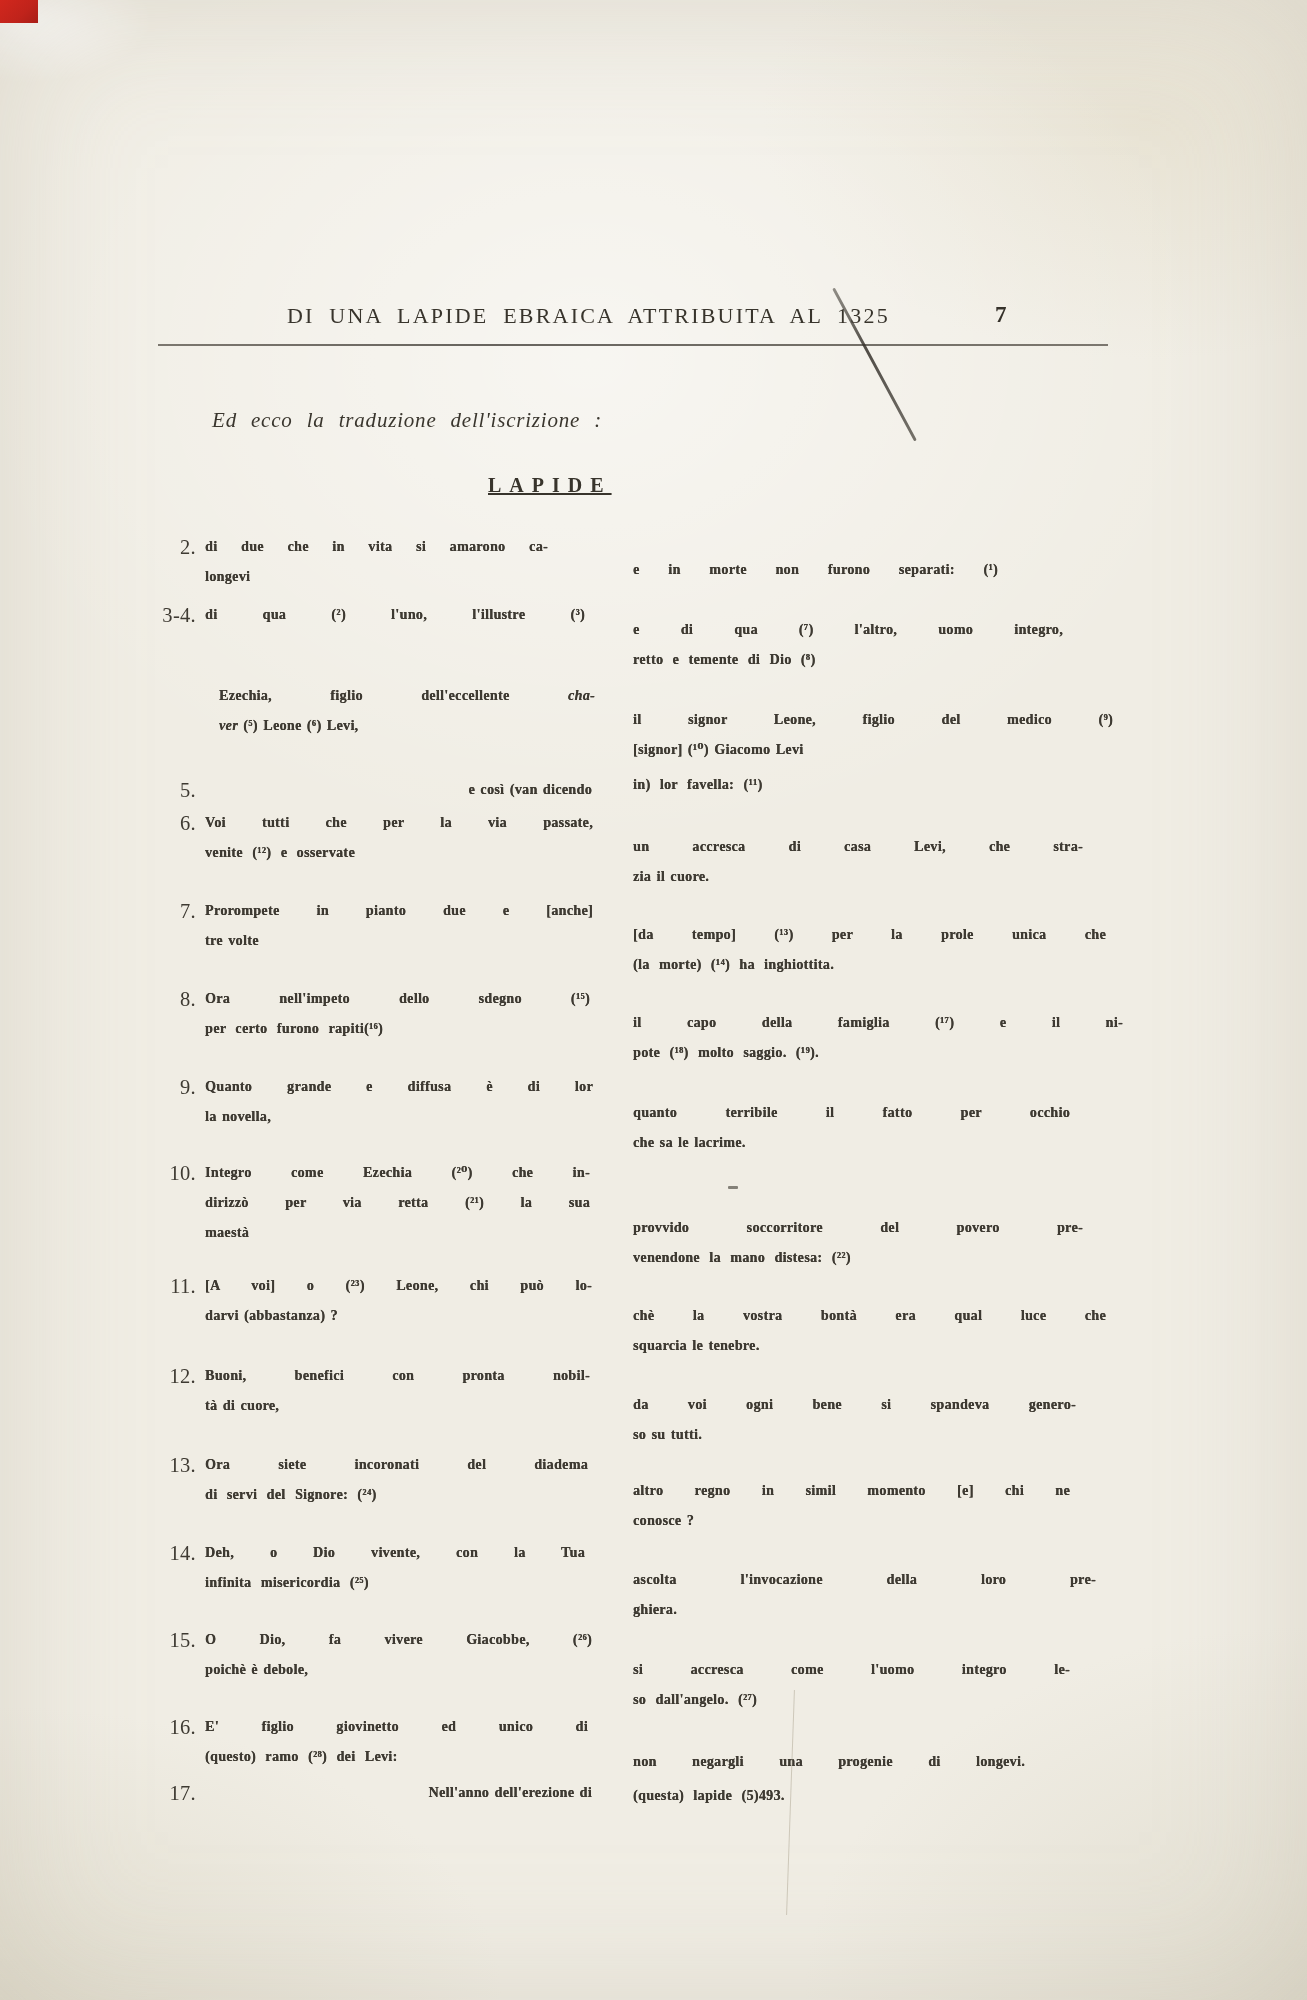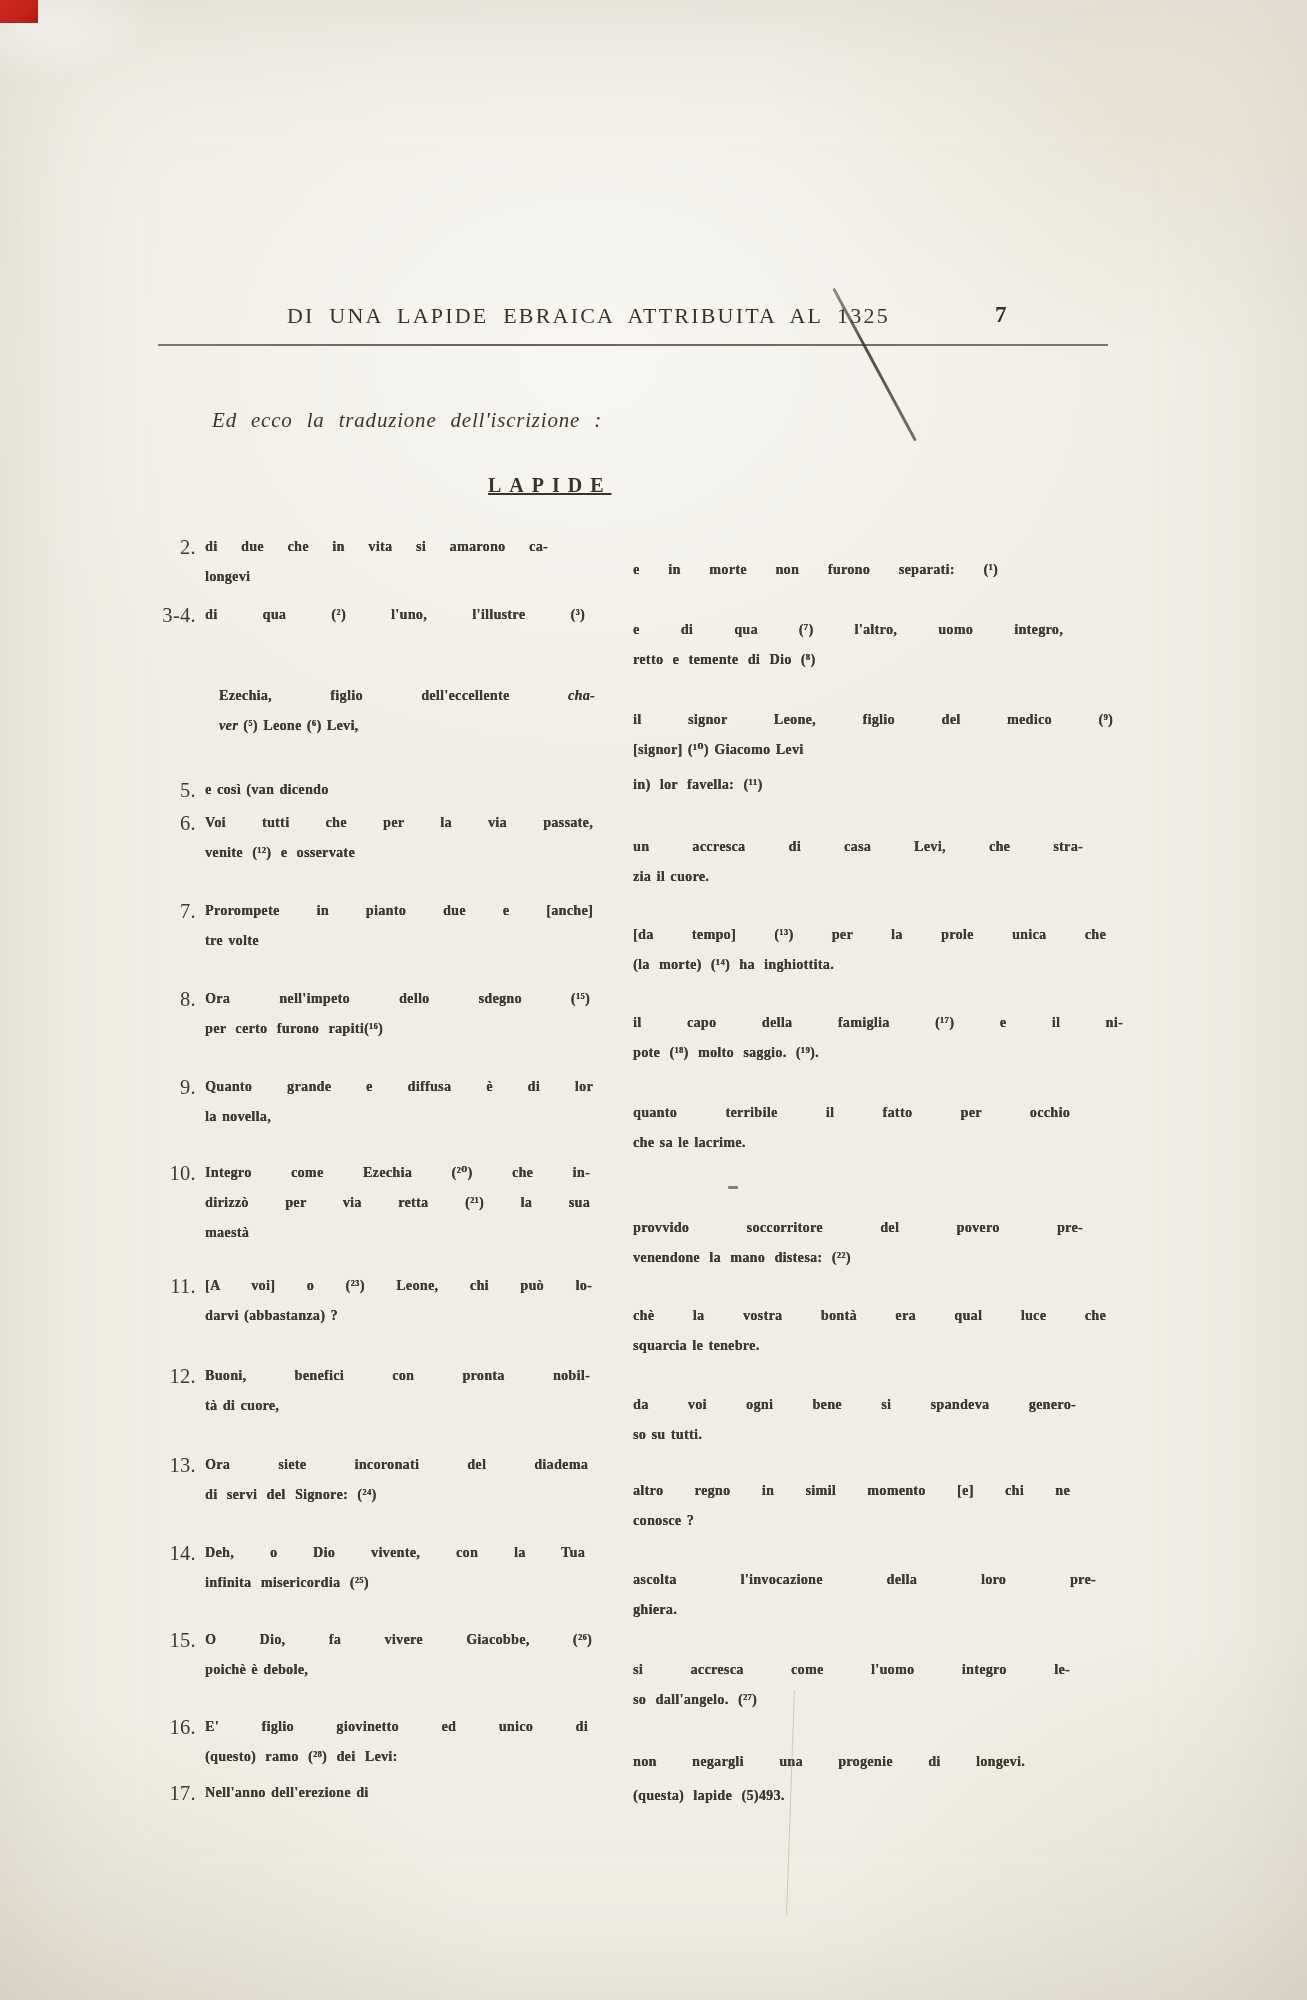--- a/index.html
+++ b/index.html
@@ -35,21 +35,21 @@
     letter-spacing:8px;color:#38342c;white-space:nowrap;text-decoration:underline;}
   .para{position:absolute;box-sizing:border-box;}
   .pl{left:155px;display:flex;}
   .pr{left:633px;}
   .num{flex:0 0 50px;text-align:right;padding-right:9px;box-sizing:border-box;
     font-size:20.5px;line-height:30px;letter-spacing:.3px;}
   .ptxt{flex:1;min-width:0;}
   .line{font-size:14px;line-height:30px;letter-spacing:.35px;word-spacing:1.5px;
     text-shadow:.25px 0 0 currentColor;font-weight:bold;}
   .jl{text-align:justify;text-align-last:justify;}
-  .tr{text-align:left;}
+  .tr{text-align:right;}
   .ws{word-spacing:5.5px;}
   .ez .ptxt{padding-left:64px;}
   .ink-dash{position:absolute;left:728px;top:1186px;width:10px;height:3px;
     background:#4a463e;opacity:.65;border-radius:1px;}
   .crease{position:absolute;left:790px;top:1690px;width:1px;height:225px;
     background:rgba(176,170,152,.55);transform:rotate(2deg);}
   i{font-style:italic;}
 </style>
 </head>
 <body>

